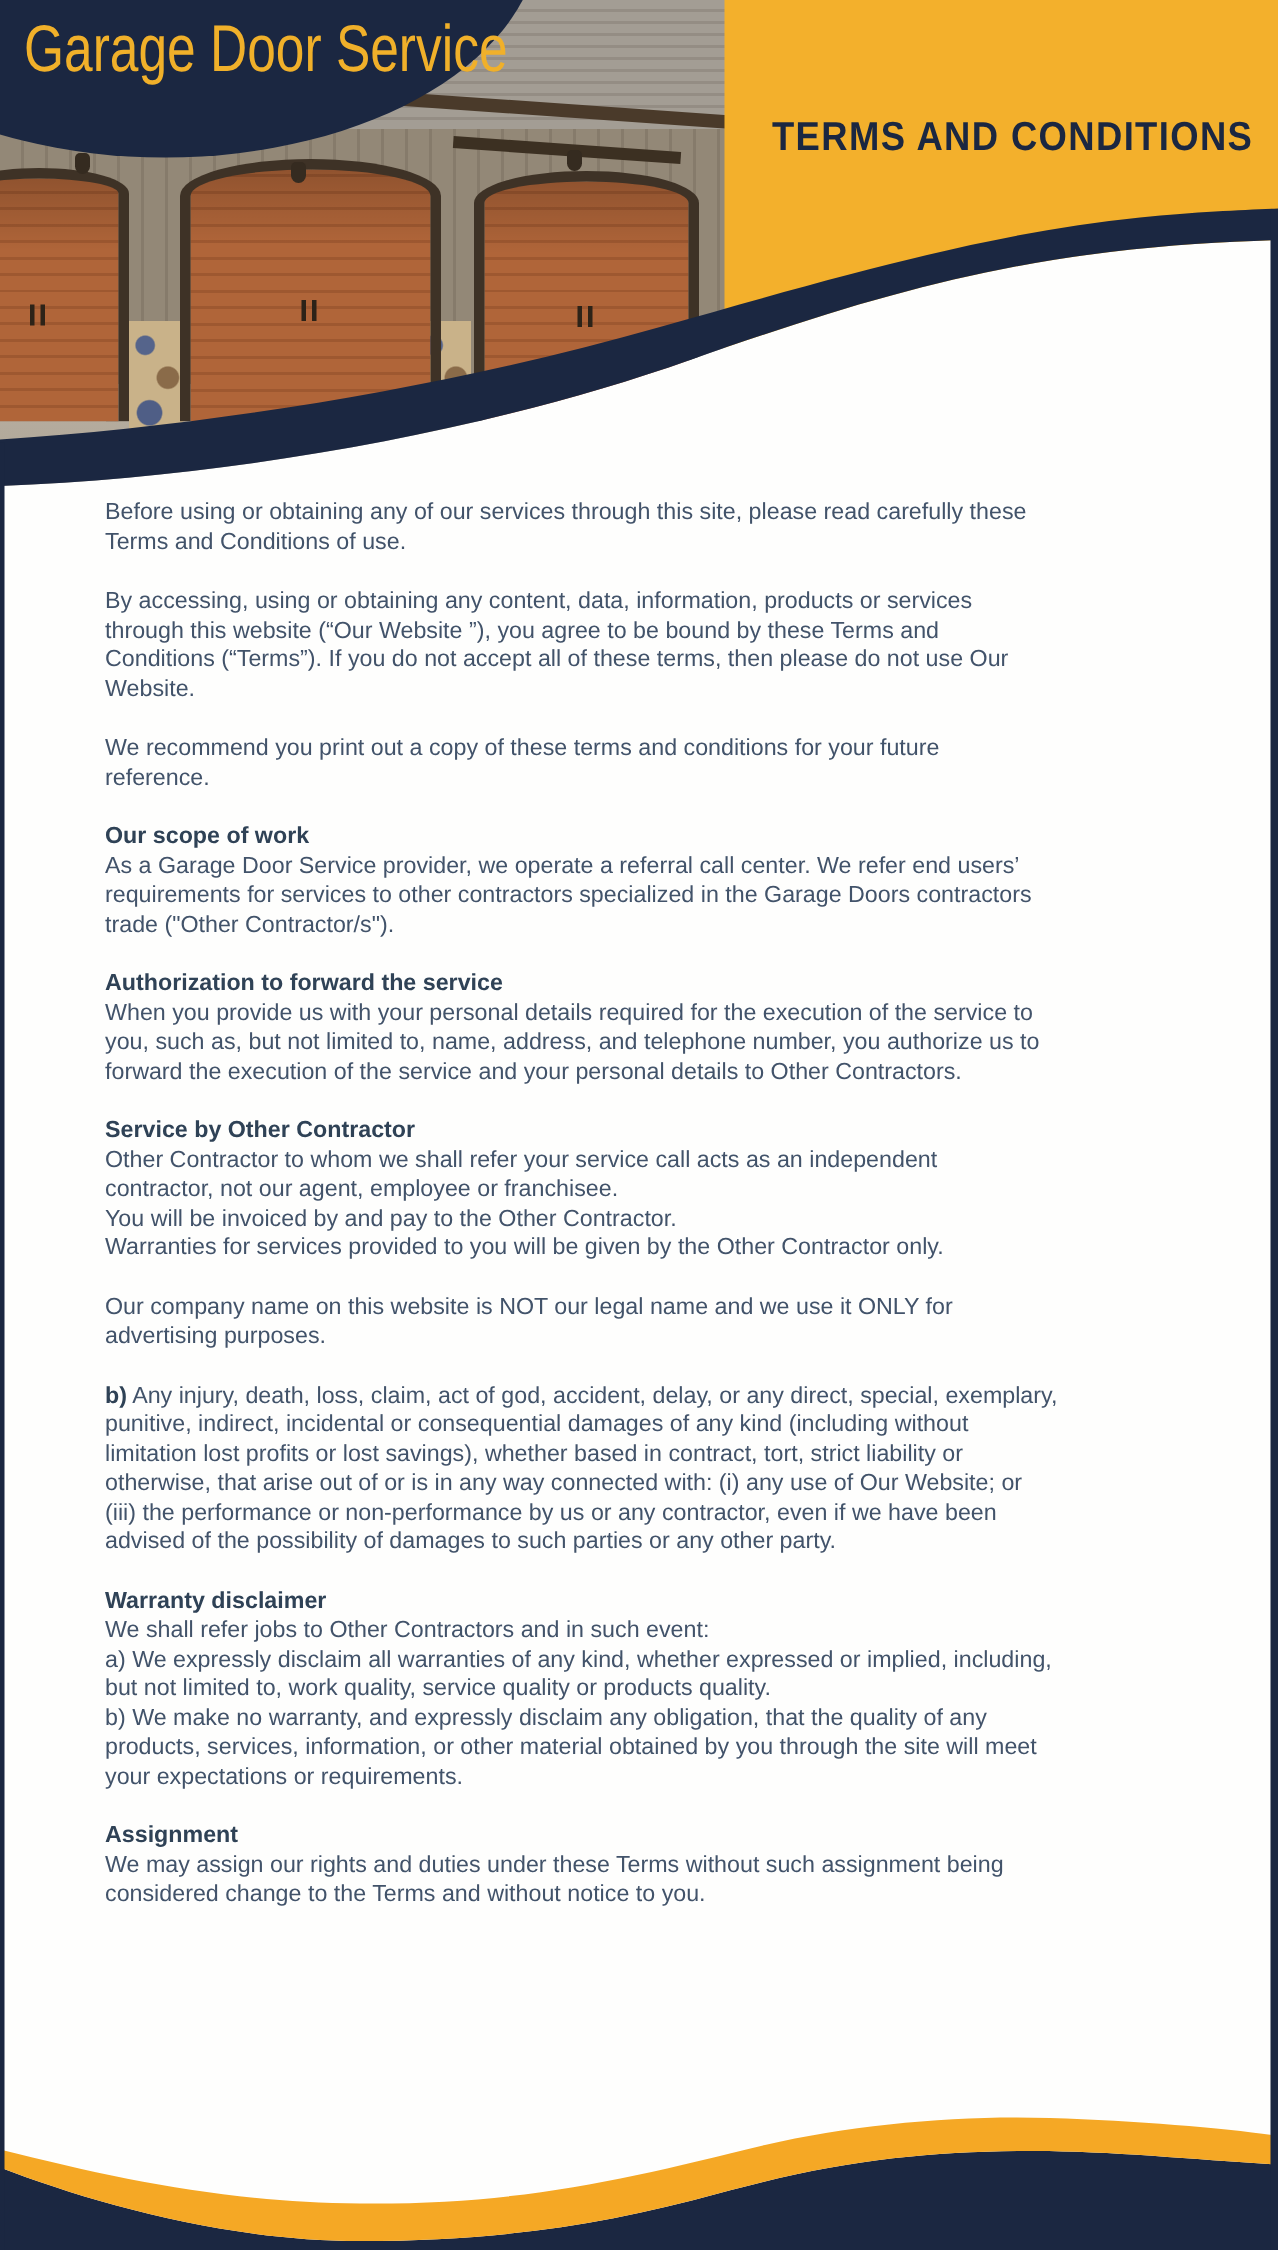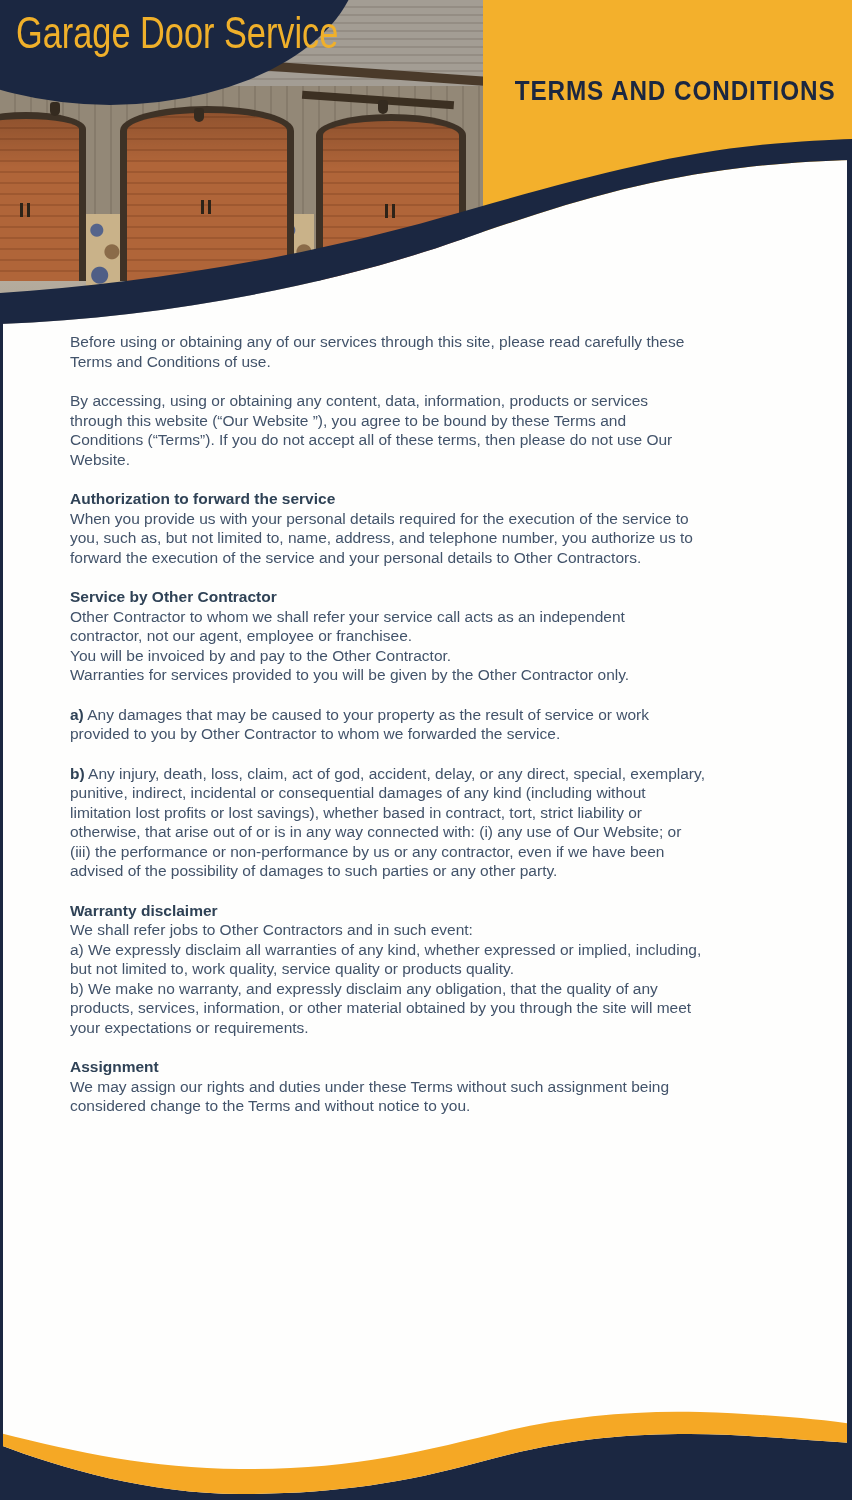--- a/index.html
+++ b/index.html
@@ -101,47 +101,55 @@
 Terms and Conditions of use.</div>
     </div>
 
     <div class="block">
       <div class="block-lines">By accessing, using or obtaining any content, data, information, products or services
 through this website (“Our Website ”), you agree to be bound by these Terms and
 Conditions (“Terms”). If you do not accept all of these terms, then please do not use Our
 Website.</div>
     </div>
 
+    <div class="block">
+      <div class="block-lines">We recommend you print out a copy of these terms and conditions for your future
+reference.</div>
+    </div>
 
     <div class="block">
+      <div class="block-heading">Our scope of work</div>
+      <div class="block-lines">As a Garage Door Service provider, we operate a referral call center. We refer end users’
+requirements for services to other contractors specialized in the Garage Doors contractors
+trade ("Other Contractor/s").</div>
     </div>
 
     <div class="block">
       <div class="block-heading">Authorization to forward the service</div>
       <div class="block-lines">When you provide us with your personal details required for the execution of the service to
 you, such as, but not limited to, name, address, and telephone number, you authorize us to
 forward the execution of the service and your personal details to Other Contractors.</div>
     </div>
 
     <div class="block">
       <div class="block-heading">Service by Other Contractor</div>
       <div class="block-lines">Other Contractor to whom we shall refer your service call acts as an independent
 contractor, not our agent, employee or franchisee.
 You will be invoiced by and pay to the Other Contractor.
 Warranties for services provided to you will be given by the Other Contractor only.</div>
     </div>
 
+    <div class="block">
+      <div class="block-lines">Our company name on this website is NOT our legal name and we use it ONLY for
+advertising purposes.</div>
+    </div>
 
     <div class="block">
     </div>
 
-    <div class="block">
-      <span class="lead">a)</span> <span class="block-lines">Any damages that may be caused to your property as the result of service or work
-provided to you by Other Contractor to whom we forwarded the service.</span>
-    </div>
 
     <div class="block">
       <span class="lead">b)</span> <span class="block-lines">Any injury, death, loss, claim, act of god, accident, delay, or any direct, special, exemplary,
 punitive, indirect, incidental or consequential damages of any kind (including without
 limitation lost profits or lost savings), whether based in contract, tort, strict liability or
 otherwise, that arise out of or is in any way connected with: (i) any use of Our Website; or
 (iii) the performance or non-performance by us or any contractor, even if we have been
 advised of the possibility of damages to such parties or any other party.</span>
     </div>
 

